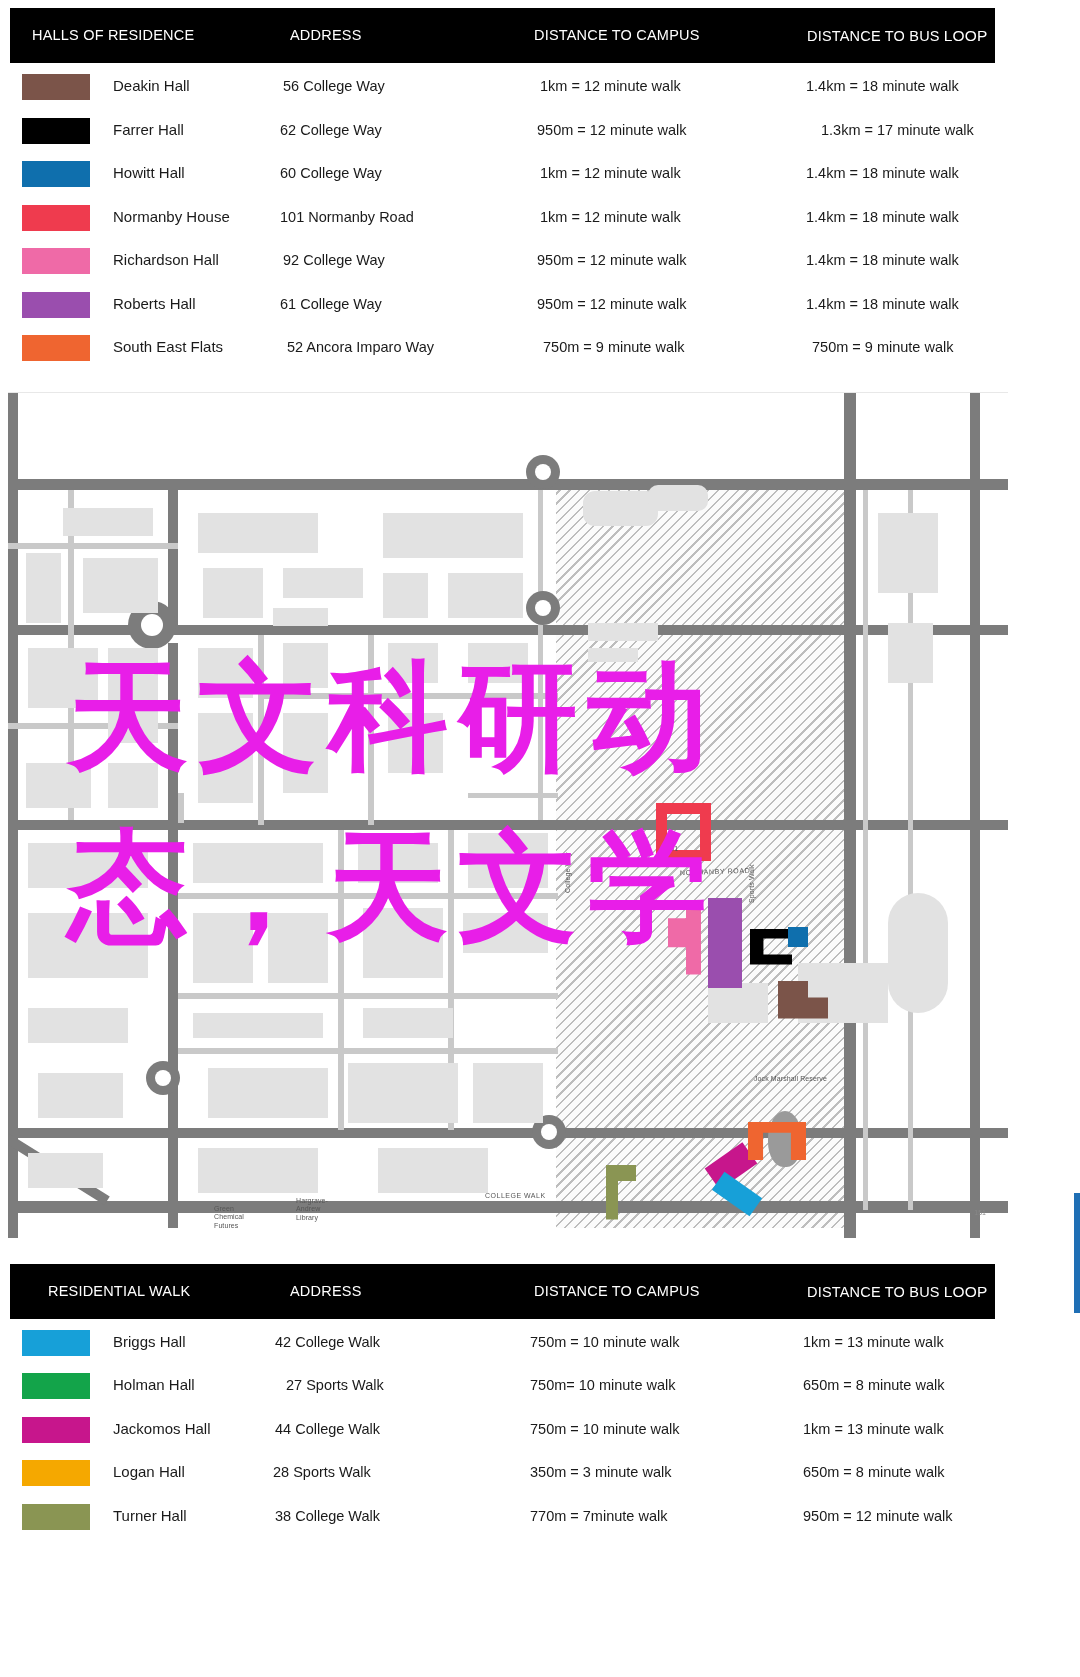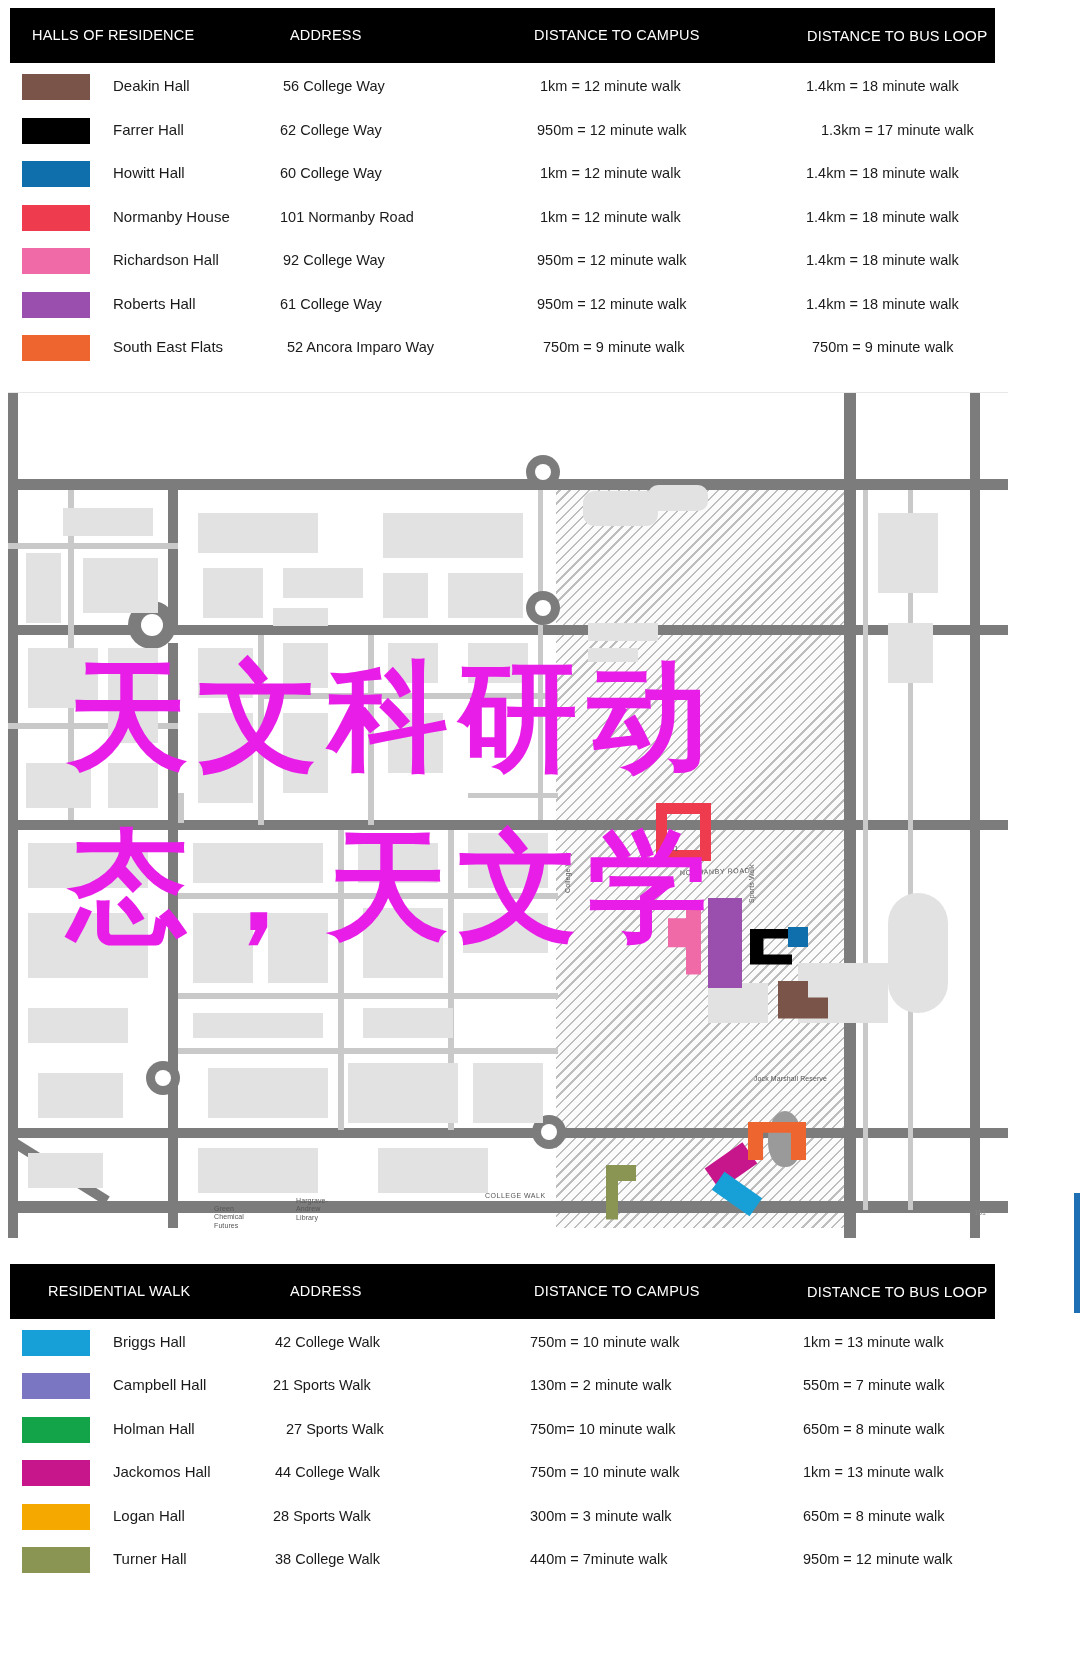--- a/index.html
+++ b/index.html
@@ -262,48 +262,41 @@
   </div>
   <div class="rows">
     <div class="row">
       <div class="sw" id="t1c0" style="background: rgb(23, 160, 216);"></div>
       <div class="nm">Briggs Hall</div>
       <div class="ad" style="left:275px">42 College Walk</div>
       <div class="d1" style="left:530px">750m = 10 minute walk</div>
       <div class="d2" style="left:803px">1km = 13 minute walk</div>
     </div>
     <div class="row">
-      <div class="sw" id="t1c1" style="background: rgb(122, 118, 194);"></div>
-      <div class="nm">Campbell Hall</div>
-      <div class="ad" style="left:273px">21 Sports Walk</div>
-      <div class="d1" style="left:530px">130m = 2 minute walk</div>
-      <div class="d2" style="left:803px">550m = 7 minute walk</div>
-    </div>
-    <div class="row">
       <div class="sw" id="t1c2" style="background: rgb(19, 164, 74);"></div>
       <div class="nm">Holman Hall</div>
       <div class="ad" style="left:286px">27 Sports Walk</div>
       <div class="d1" style="left:530px">750m= 10 minute walk</div>
       <div class="d2" style="left:803px">650m = 8 minute walk</div>
     </div>
     <div class="row">
       <div class="sw" id="t1c3" style="background: rgb(199, 22, 140);"></div>
       <div class="nm">Jackomos Hall</div>
       <div class="ad" style="left:275px">44 College Walk</div>
       <div class="d1" style="left:530px">750m = 10 minute walk</div>
       <div class="d2" style="left:803px">1km = 13 minute walk</div>
     </div>
     <div class="row">
       <div class="sw" id="t1c4" style="background: rgb(245, 168, 0);"></div>
       <div class="nm">Logan Hall</div>
       <div class="ad" style="left:273px">28 Sports Walk</div>
-      <div class="d1" style="left:530px">300m = 3 minute walk</div>
+      <div class="d1" style="left:530px">350m = 3 minute walk</div>
       <div class="d2" style="left:803px">650m = 8 minute walk</div>
     </div>
     <div class="row">
       <div class="sw" id="t1c5" style="background: rgb(138, 149, 83);"></div>
       <div class="nm">Turner Hall</div>
       <div class="ad" style="left:275px">38 College Walk</div>
-      <div class="d1" style="left:530px">440m = 7minute walk</div>
+      <div class="d1" style="left:530px">770m = 7minute walk</div>
       <div class="d2" style="left:803px">950m = 12 minute walk</div>
     </div>
   </div>
 </div>
 
 </body></html>

